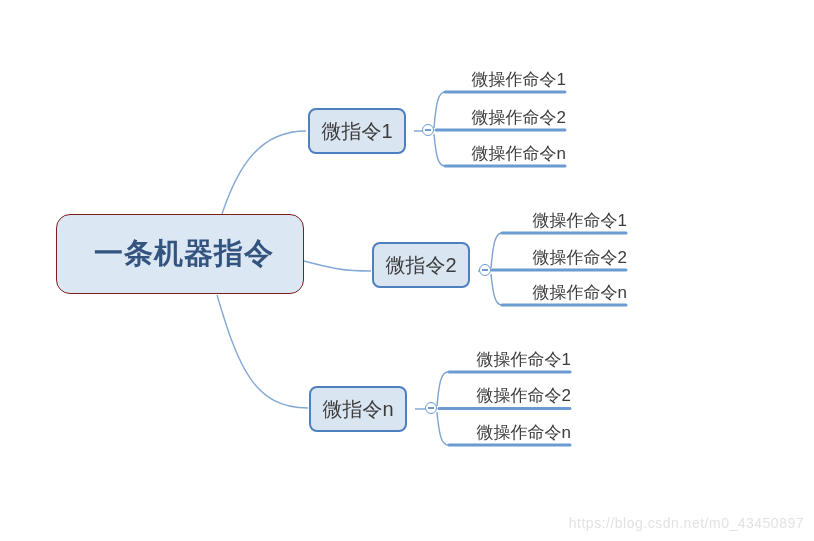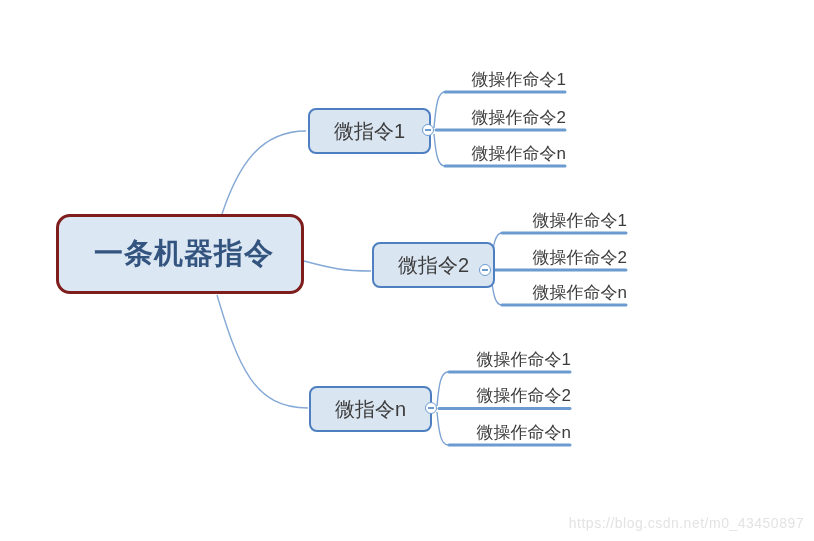--- a/index.html
+++ b/index.html
@@ -4,25 +4,25 @@
 <style>
   html,body{margin:0;padding:0;}
   body{font-family:"Liberation Sans",sans-serif;background:#ffffff;}
   .canvas{position:relative;width:814px;height:541px;background:#ffffff;overflow:hidden;}
   .canvas svg{position:absolute;left:0;top:0;width:814px;height:541px;}
 
   .node{position:absolute;display:flex;align-items:center;justify-content:center;box-sizing:border-box;}
 
   .root-node{
     left:56px;top:214px;width:248px;height:80px;
-    background:#dce7f4;border:3px solid #7f1d1d;border-radius:14px;
+    background:#dce7f4;border:1px solid #7f1d1d;border-radius:14px;
     color:#33547e;font-size:29px;font-weight:bold;letter-spacing:1px;padding-left:8px;
   }
   .branch-node{
-    width:123px;height:46px;
+    width:98px;height:46px;
     background:#dae5f2;border:2px solid #4e7fc0;border-radius:8px;
     color:#3c3c3c;font-size:20px;
   }
   .branch-1{left:308px;top:108px;}
   .branch-2{left:372px;top:242px;}
   .branch-3{left:309px;top:386px;}
 
   .leaf{
     position:absolute;height:20px;line-height:20px;text-align:right;
     color:#3c3c3c;font-size:17px;white-space:nowrap;

